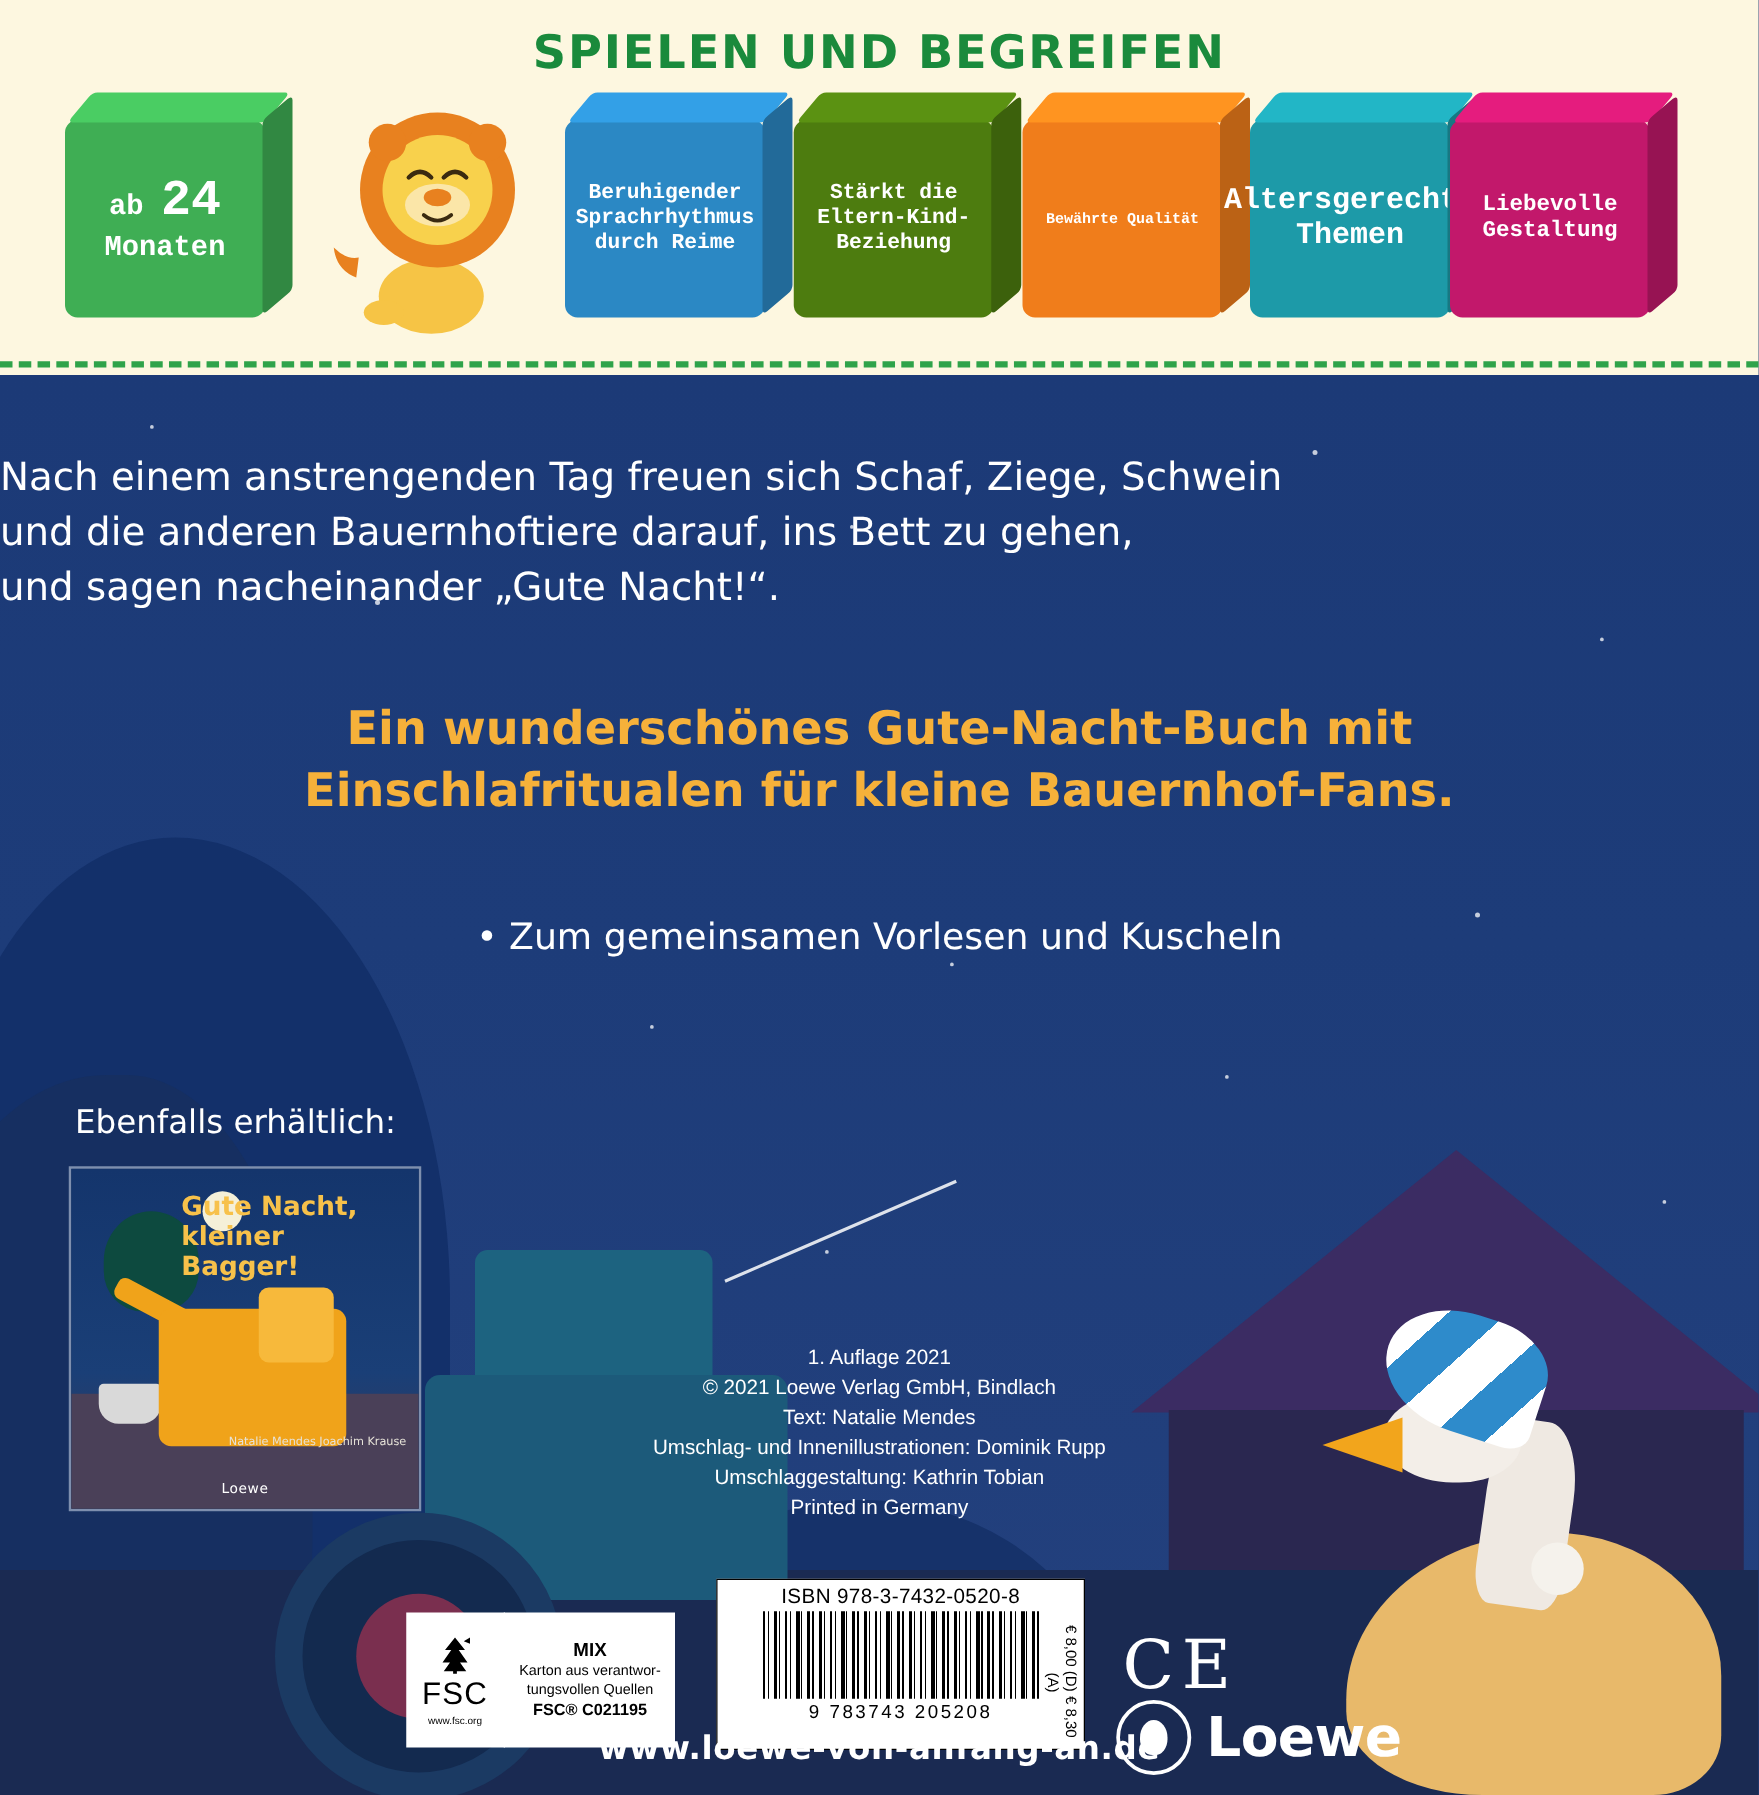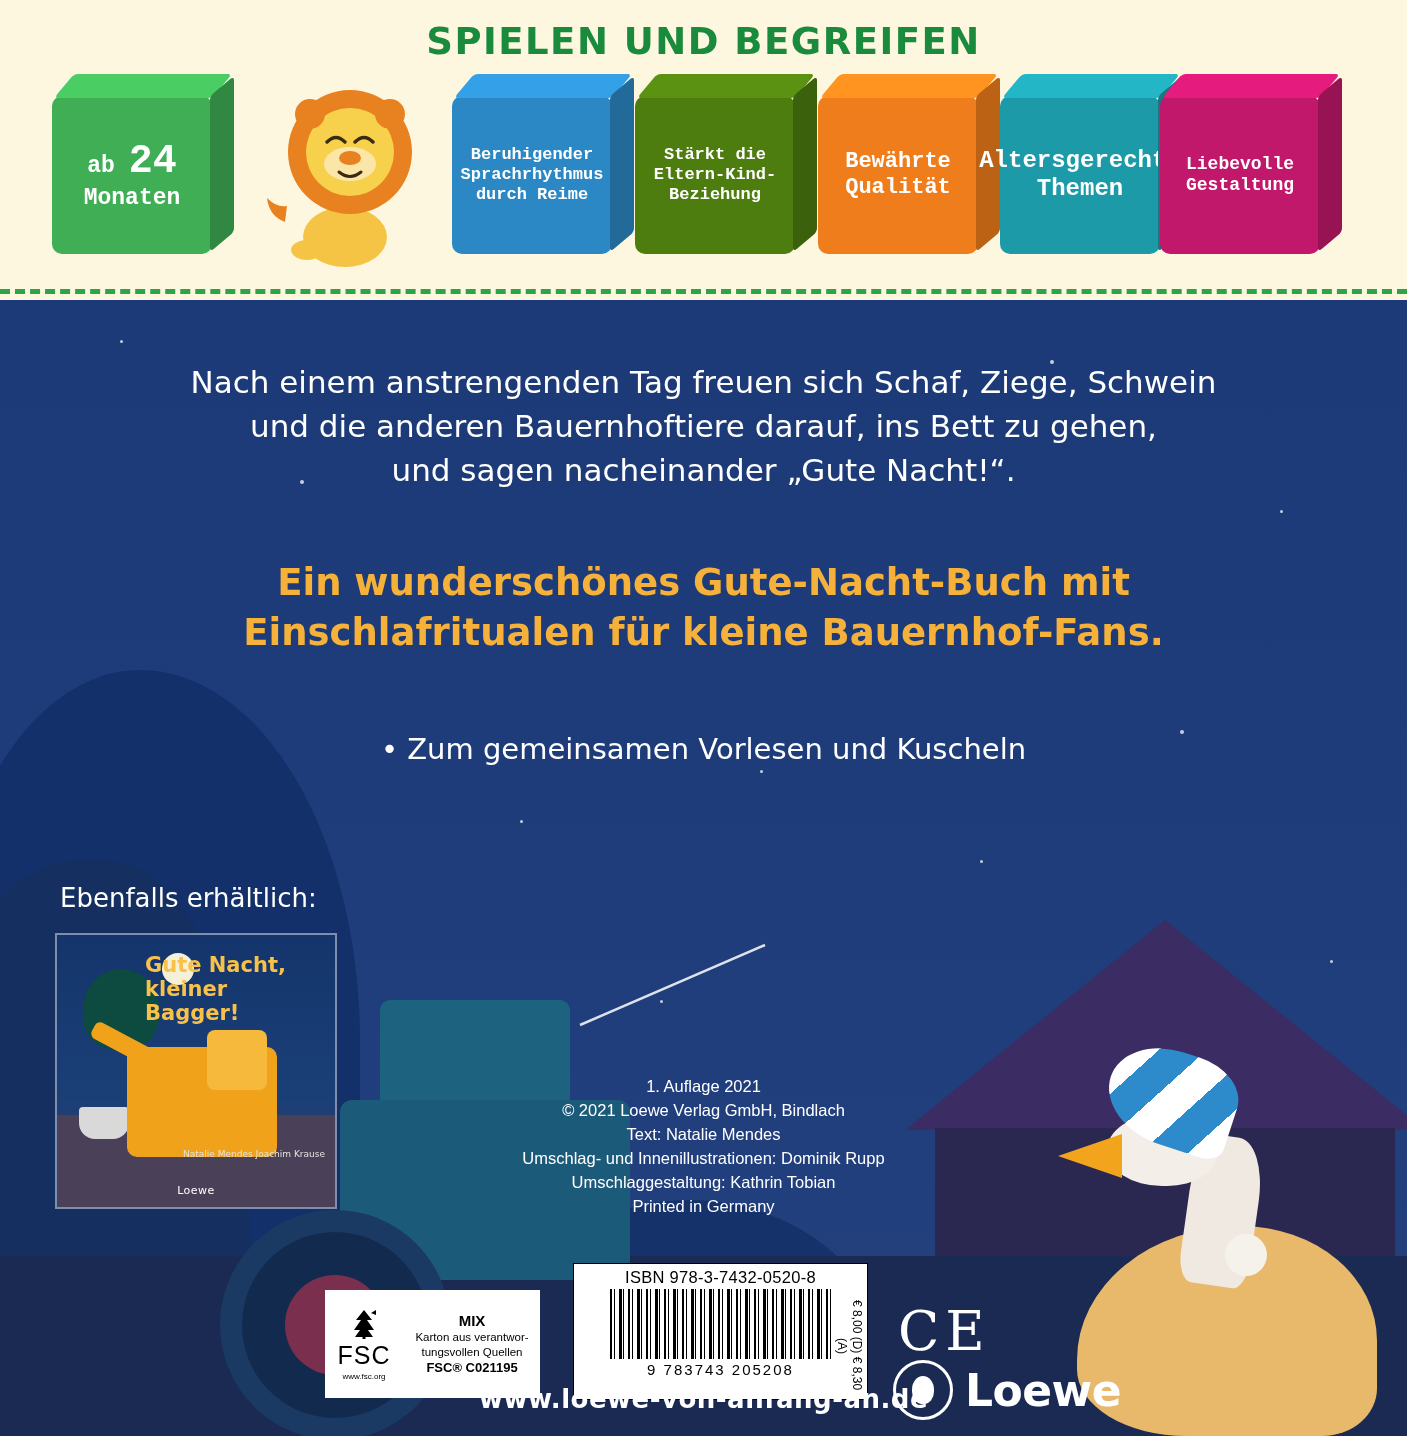--- a/index.html
+++ b/index.html
@@ -86,21 +86,21 @@
     border-radius: 4px;
   }
   .cube-age {
     left: 52px; top: 96px;
     background: #3fae54;
     font-size: 23px;
   }
   .cube-age .big { font-size: 40px; }
   .cube1 { left: 452px; top: 96px; background: #2b88c4; font-size: 17px; }
   .cube2 { left: 635px; top: 96px; background: #4d7c0f; font-size: 17px; }
-  .cube3 { left: 818px; top: 96px; background: #f07d1b; font-size: 22px; }
+  .cube3 { left: 818px; top: 96px; background: #f07d1b; font-size: 12px; }
   .cube4 { left: 1000px; top: 96px; background: #1d9aa8; font-size: 24px; }
   .cube5 { left: 1160px; top: 96px; background: #c2186b; font-size: 18px; }
 
   
   .lion { position: absolute; left: 255px; top: 72px; width: 190px; height: 200px; }
 
   
   .scene {
     position: absolute;
     left: 0; top: 300px;
@@ -241,21 +241,21 @@
     position: absolute; right: 110px; bottom: 160px;
     width: 42px; height: 42px; border-radius: 50%;
     background: #f5f2ec;
   }
 
   
   .desc {
     position: absolute;
     left: 0; top: 60px;
     width: 100%;
-    text-align: center;
+    text-align: left;
     color: #ffffff;
     font-size: 31px;
     line-height: 1.42;
     font-family: "DejaVu Sans", sans-serif;
     font-weight: 400;
   }
   .headline {
     position: absolute;
     left: 0; top: 258px;
     width: 100%;

